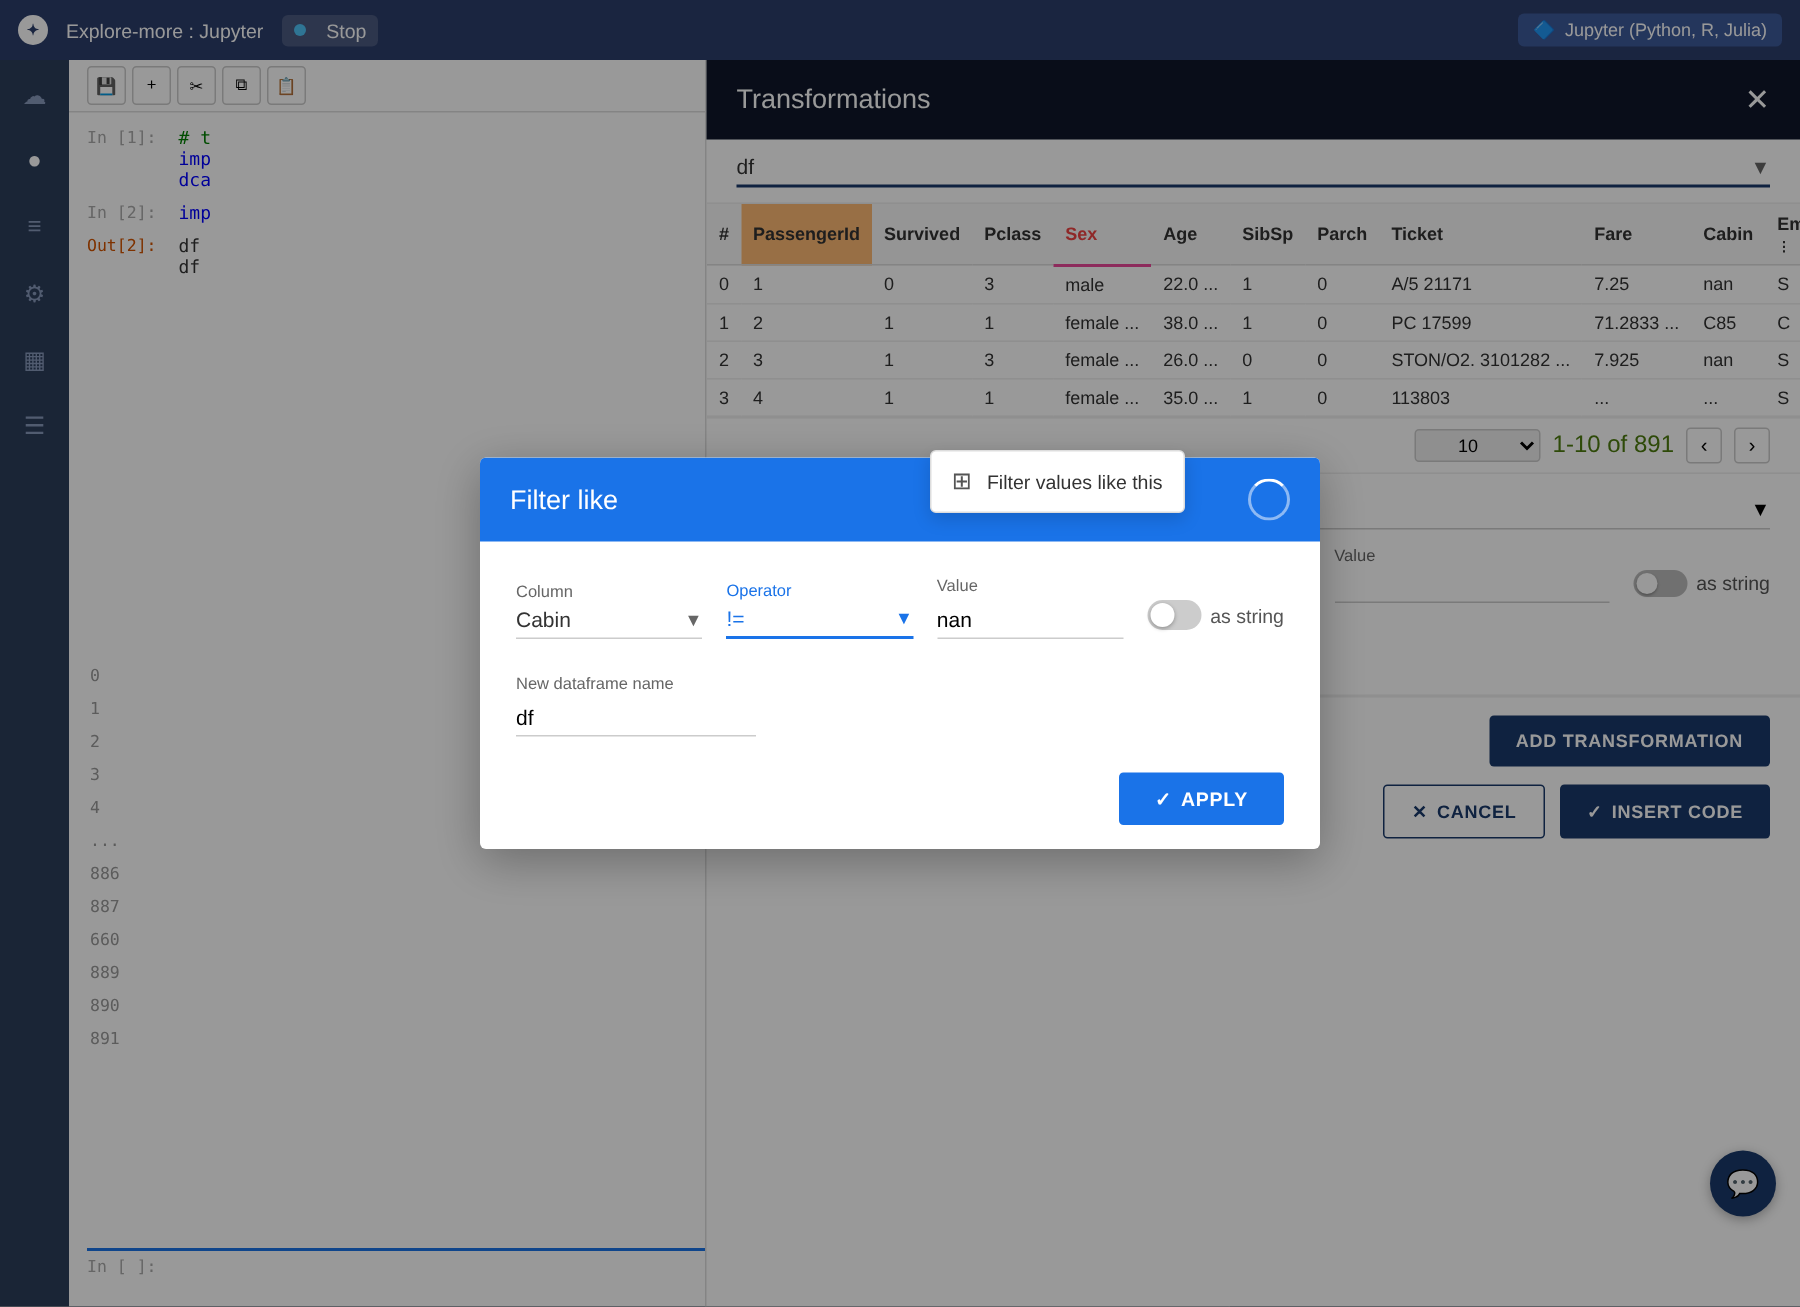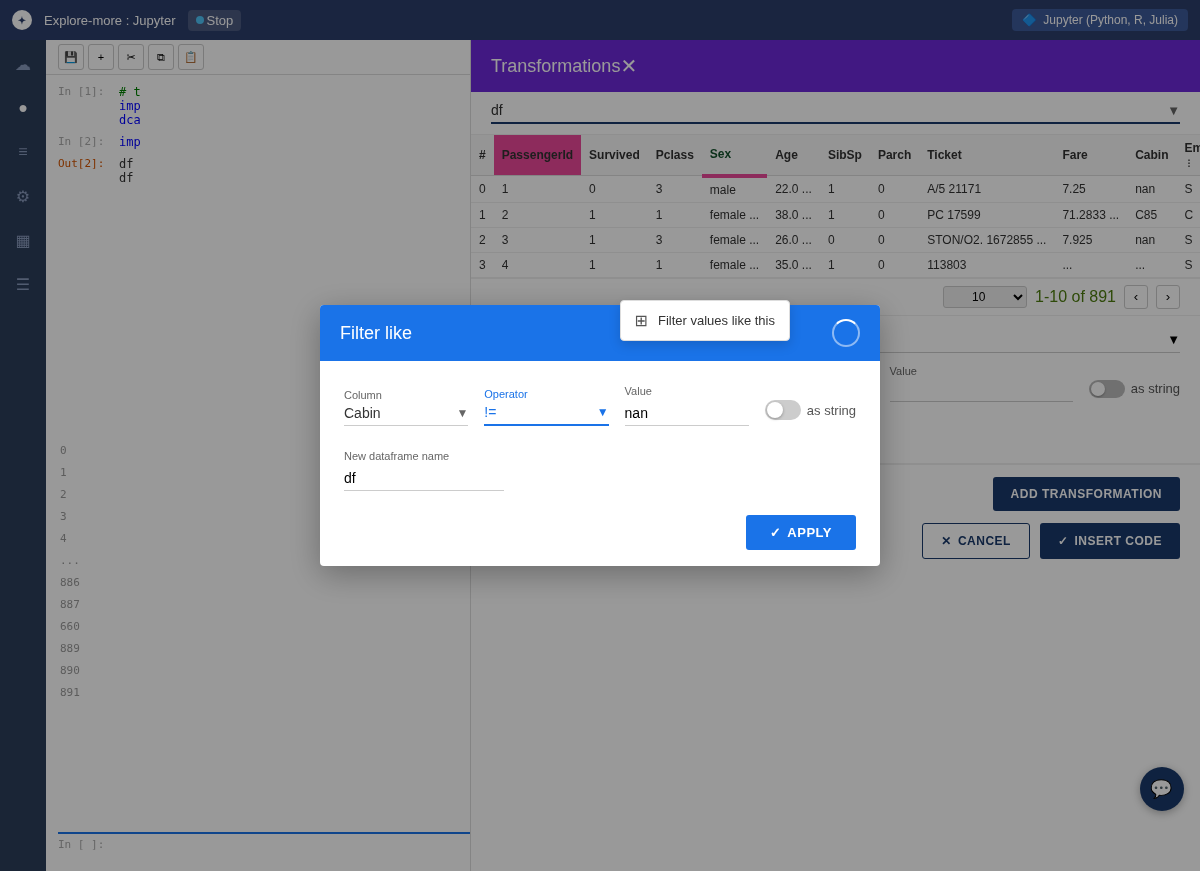--- a/index.html
+++ b/index.html
@@ -6,21 +6,21 @@
     body { font-family: -apple-system, BlinkMacSystemFont, 'Segoe UI', sans-serif; font-size: 13px; background: #1e2a3a; width: 1200px; height: 871px; overflow: hidden; position: relative; }
 
     
     .topbar {
       display: flex; align-items: center; justify-content: space-between;
       background: #2c3e6b; height: 40px; padding: 0 12px;
     }
     .topbar-left { display: flex; align-items: center; gap: 12px; }
     .topbar-logo { width: 20px; height: 20px; background: #fff; border-radius: 50%; display: flex; align-items: center; justify-content: center; font-size: 10px; color: #2c3e6b; font-weight: bold; }
     .topbar-title { color: #fff; font-size: 13px; }
-    .topbar-stop { display: flex; align-items: center; gap: 3px; background: rgba(255,255,255,0.15); border-radius: 4px; padding: 3px 8px; color: #fff; font-size: 13px; }
+    .topbar-stop { display: flex; align-items: center; gap: 14px; background: rgba(255,255,255,0.15); border-radius: 4px; padding: 3px 8px; color: #fff; font-size: 13px; }
     .stop-dot { width: 8px; height: 8px; background: #4fc3f7; border-radius: 50%; }
     .topbar-right { background: #3d5a99; border-radius: 4px; padding: 4px 10px; color: #fff; font-size: 12px; display: flex; align-items: center; gap: 6px; }
 
     
     .main-layout { display: flex; height: calc(871px - 40px); }
 
     
     .sidebar { width: 46px; background: #2c3e5b; display: flex; flex-direction: column; align-items: center; padding-top: 10px; gap: 16px; }
     .sidebar-icon { width: 28px; height: 28px; display: flex; align-items: center; justify-content: center; color: #8899bb; font-size: 16px; cursor: pointer; }
     .sidebar-icon.active { color: #fff; }
@@ -122,41 +122,41 @@
         </div>
 
         <div style="position:absolute; bottom:20px; left:12px; right:10px; display:flex; gap:6px; border-top:2px solid #1a73e8; padding-top:4px;">
           <span style="color:#aaa; font-size:11px; min-width:55px; font-family:monospace;">In [ ]:</span>
         </div>
       </div>
     </div>
 
     <div style="position:absolute; top:0; right:0; width:730px; bottom:0; background:#fff; display:flex; flex-direction:column; border-left:1px solid #ddd;">
 
-      <div style="background:#6d28d9; color:#fff; padding:14px 20px; display:flex; align-items:center; justify-content:flex-start;">
+      <div style="background:#0f172a; color:#fff; padding:14px 20px; display:flex; align-items:center; justify-content:space-between;">
         <span style="font-size:18px;">Transformations</span>
         <button style="color:#fff; background:none; border:none; font-size:20px; cursor:pointer;">✕</button>
       </div>
 
       <div style="padding:10px 20px; border-bottom:1px solid #eee;">
         <div style="display:flex; align-items:center; border-bottom:2px solid #1a3a6b; padding-bottom:4px;">
           <span style="flex:1; font-size:14px; color:#333;">df</span>
           <span style="color:#666;">▼</span>
         </div>
       </div>
 
       <div style="overflow:auto; max-height:200px; border-bottom:1px solid #eee;">
         <table style="width:100%; border-collapse:collapse; font-size:12px;">
           <thead>
             <tr>
               <th style="background:#f8f8f8; border-bottom:1px solid #ddd; padding:6px 8px; text-align:left; color:#333; font-weight:600; white-space:nowrap;">#</th>
-              <th style="background:#ec4899; border-bottom:1px solid #ddd; padding:6px 8px; text-align:center; color:#333; font-weight:600;">PassengerId</th>
+              <th style="background:#fdba74; border-bottom:1px solid #ddd; padding:6px 8px; text-align:center; color:#333; font-weight:600;">PassengerId</th>
               <th style="background:#f8f8f8; border-bottom:1px solid #ddd; padding:6px 8px; text-align:left; color:#333; font-weight:600;">Survived</th>
               <th style="background:#f8f8f8; border-bottom:1px solid #ddd; padding:6px 8px; text-align:left; color:#333; font-weight:600;">Pclass</th>
-              <th style="background:#f8f8f8; border-bottom:4px solid #ec4899; padding:6px 8px; text-align:left; color:#14532d; font-weight:600;">Sex</th>
+              <th style="background:#f8f8f8; border-bottom:2px solid #ec4899; padding:6px 8px; text-align:left; color:#ef4444; font-weight:600;">Sex</th>
               <th style="background:#f8f8f8; border-bottom:1px solid #ddd; padding:6px 8px; text-align:left; color:#333; font-weight:600;">Age</th>
               <th style="background:#f8f8f8; border-bottom:1px solid #ddd; padding:6px 8px; text-align:left; color:#333; font-weight:600;">SibSp</th>
               <th style="background:#f8f8f8; border-bottom:1px solid #ddd; padding:6px 8px; text-align:left; color:#333; font-weight:600;">Parch</th>
               <th style="background:#f8f8f8; border-bottom:1px solid #ddd; padding:6px 8px; text-align:left; color:#333; font-weight:600;">Ticket</th>
               <th style="background:#f8f8f8; border-bottom:1px solid #ddd; padding:6px 8px; text-align:left; color:#333; font-weight:600;">Fare</th>
               <th style="background:#f8f8f8; border-bottom:1px solid #ddd; padding:6px 8px; text-align:left; color:#333; font-weight:600;">Cabin</th>
               <th style="background:#f8f8f8; border-bottom:1px solid #ddd; padding:6px 8px; text-align:left; color:#333; font-weight:600;">Embarked <span style="font-size:9px;">⋮</span></th>
             </tr>
           </thead>
           <tbody id="table-body">
@@ -190,21 +190,21 @@
               </tr>
               <tr>
                 <td style="padding: 5px 8px; border-bottom: 1px solid rgb(238, 238, 238); color: rgb(51, 51, 51); white-space: nowrap; font-size: 12px;">2</td>
                 <td style="padding: 5px 8px; border-bottom: 1px solid rgb(238, 238, 238); color: rgb(51, 51, 51); white-space: nowrap; font-size: 12px;">3</td>
                 <td style="padding: 5px 8px; border-bottom: 1px solid rgb(238, 238, 238); color: rgb(51, 51, 51); white-space: nowrap; font-size: 12px;">1</td>
                 <td style="padding: 5px 8px; border-bottom: 1px solid rgb(238, 238, 238); color: rgb(51, 51, 51); white-space: nowrap; font-size: 12px;">3</td>
                 <td style="padding: 5px 8px; border-bottom: 1px solid rgb(238, 238, 238); color: rgb(51, 51, 51); white-space: nowrap; font-size: 12px;">female ...</td>
                 <td style="padding: 5px 8px; border-bottom: 1px solid rgb(238, 238, 238); color: rgb(51, 51, 51); white-space: nowrap; font-size: 12px;">26.0 ...</td>
                 <td style="padding: 5px 8px; border-bottom: 1px solid rgb(238, 238, 238); color: rgb(51, 51, 51); white-space: nowrap; font-size: 12px;">0</td>
                 <td style="padding: 5px 8px; border-bottom: 1px solid rgb(238, 238, 238); color: rgb(51, 51, 51); white-space: nowrap; font-size: 12px;">0</td>
-                <td style="padding: 5px 8px; border-bottom: 1px solid rgb(238, 238, 238); color: rgb(51, 51, 51); white-space: nowrap; font-size: 12px;">STON/O2. 1672855 ...</td>
+                <td style="padding: 5px 8px; border-bottom: 1px solid rgb(238, 238, 238); color: rgb(51, 51, 51); white-space: nowrap; font-size: 12px;">STON/O2. 3101282 ...</td>
                 <td style="padding: 5px 8px; border-bottom: 1px solid rgb(238, 238, 238); color: rgb(51, 51, 51); white-space: nowrap; font-size: 12px;">7.925</td>
                 <td style="padding: 5px 8px; border-bottom: 1px solid rgb(238, 238, 238); color: rgb(51, 51, 51); white-space: nowrap; font-size: 12px;">nan</td>
                 <td style="padding: 5px 8px; border-bottom: 1px solid rgb(238, 238, 238); color: rgb(51, 51, 51); white-space: nowrap; font-size: 12px;">S</td>
               </tr>
               <tr>
                 <td style="padding: 5px 8px; border-bottom: 1px solid rgb(238, 238, 238); color: rgb(51, 51, 51); white-space: nowrap; font-size: 12px;">3</td>
                 <td style="padding: 5px 8px; border-bottom: 1px solid rgb(238, 238, 238); color: rgb(51, 51, 51); white-space: nowrap; font-size: 12px;">4</td>
                 <td style="padding: 5px 8px; border-bottom: 1px solid rgb(238, 238, 238); color: rgb(51, 51, 51); white-space: nowrap; font-size: 12px;">1</td>
                 <td style="padding: 5px 8px; border-bottom: 1px solid rgb(238, 238, 238); color: rgb(51, 51, 51); white-space: nowrap; font-size: 12px;">1</td>
                 <td style="padding: 5px 8px; border-bottom: 1px solid rgb(238, 238, 238); color: rgb(51, 51, 51); white-space: nowrap; font-size: 12px;">female ...</td>

